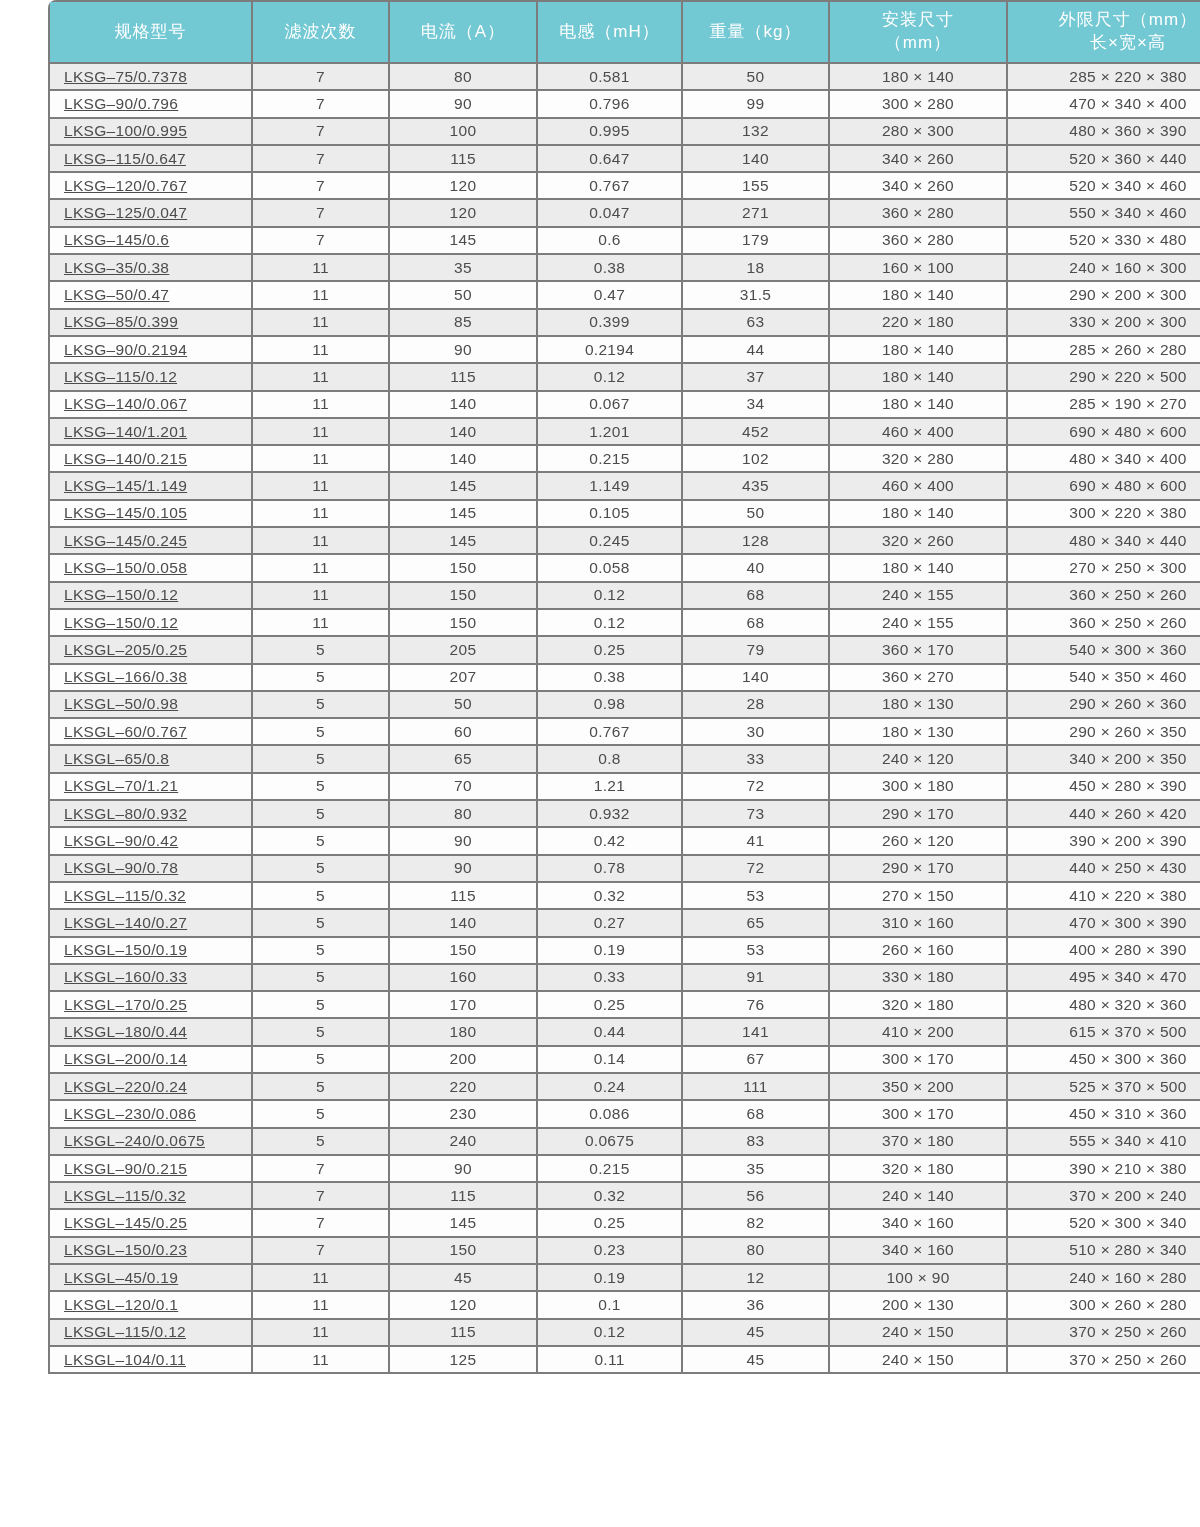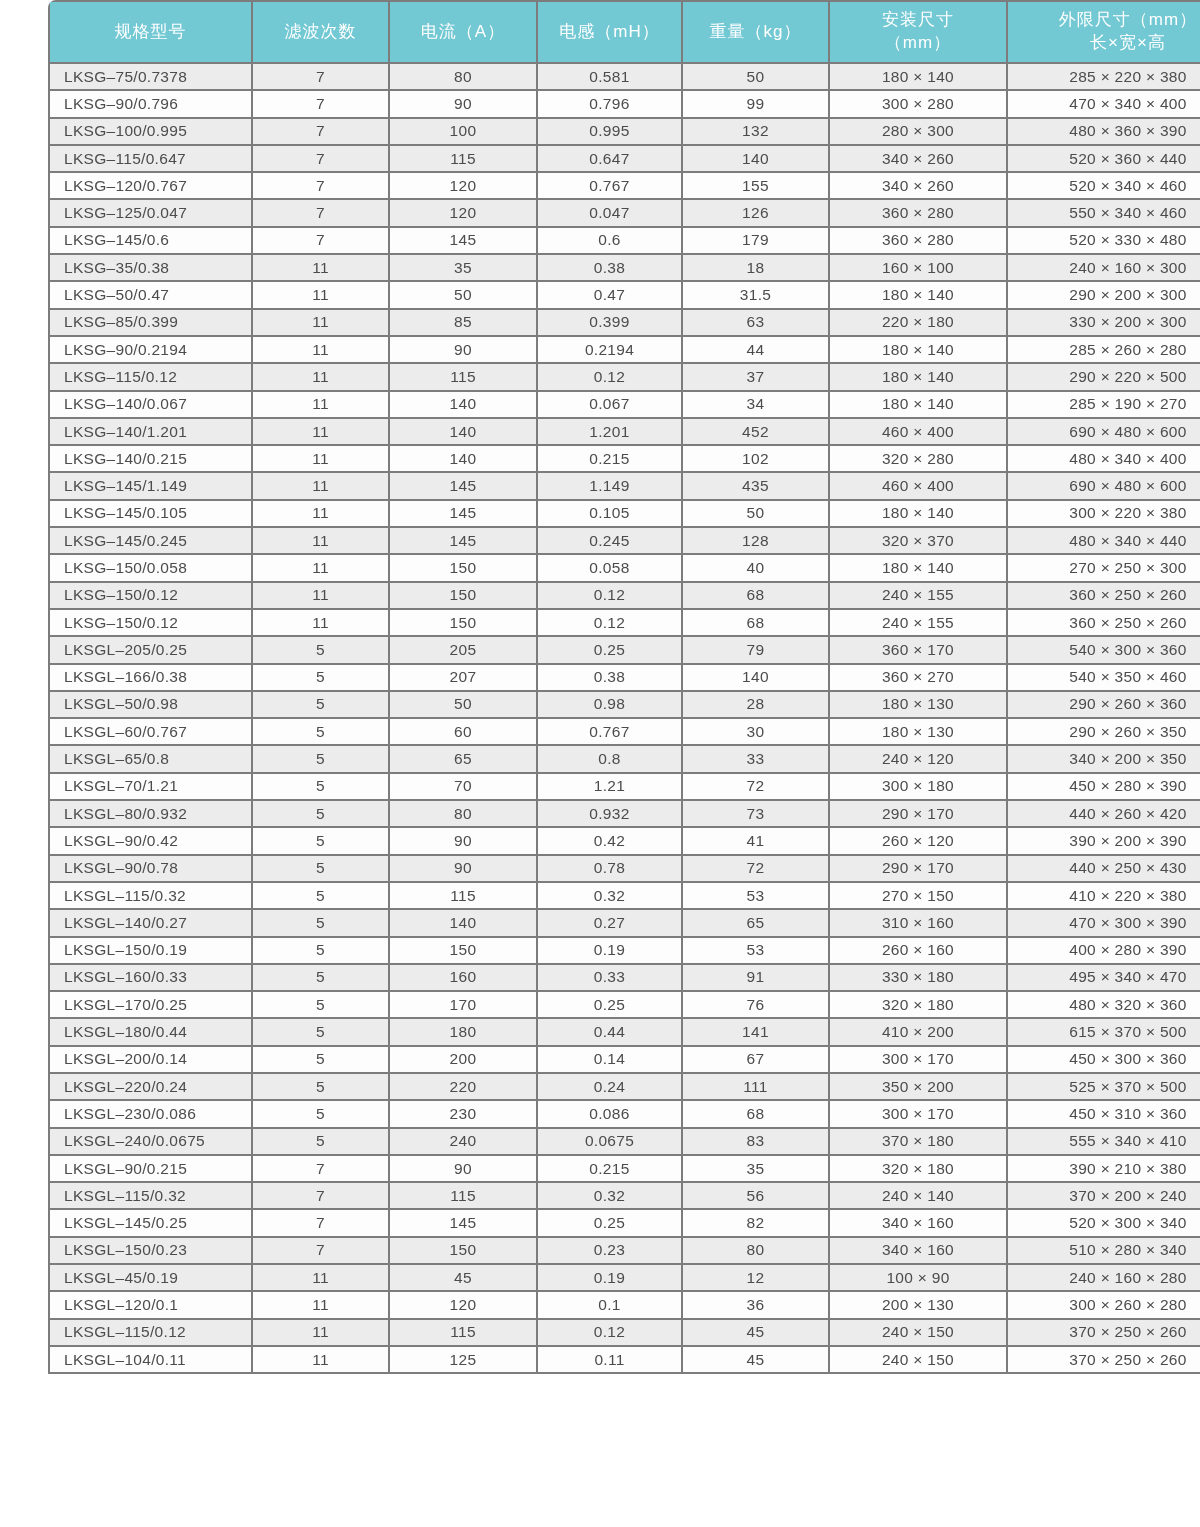--- a/index.html
+++ b/index.html
@@ -50,20 +50,21 @@
     vertical-align:middle;
     height:25.3px;
     padding:0;
     letter-spacing:0.3px;
   }
   tbody tr.odd td{background:var(--row-odd-bg);}
   tbody tr.even td{background:var(--row-even-bg);}
   tbody td.model-col{
     text-align:left;
     padding-left:14px;
+    text-decoration:underline;
   }
 </style>
 </head>
 <body>
 
 <div class="table-wrap">
   <table>
     <colgroup>
       <col style="width:203px">
       <col style="width:137px">
@@ -130,21 +131,21 @@
           <td>0.767</td>
           <td>155</td>
           <td>340 × 260</td>
           <td>520 × 340 × 460</td>
         </tr>
         <tr class="odd">
           <td class="model-col">LKSG–125/0.047</td>
           <td>7</td>
           <td>120</td>
           <td>0.047</td>
-          <td>126</td>
+          <td>271</td>
           <td>360 × 280</td>
           <td>550 × 340 × 460</td>
         </tr>
         <tr class="even">
           <td class="model-col">LKSG–145/0.6</td>
           <td>7</td>
           <td>145</td>
           <td>0.6</td>
           <td>179</td>
           <td>360 × 280</td>
@@ -239,21 +240,21 @@
           <td>50</td>
           <td>180 × 140</td>
           <td>300 × 220 × 380</td>
         </tr>
         <tr class="odd">
           <td class="model-col">LKSG–145/0.245</td>
           <td>11</td>
           <td>145</td>
           <td>0.245</td>
           <td>128</td>
-          <td>320 × 370</td>
+          <td>320 × 260</td>
           <td>480 × 340 × 440</td>
         </tr>
         <tr class="even">
           <td class="model-col">LKSG–150/0.058</td>
           <td>11</td>
           <td>150</td>
           <td>0.058</td>
           <td>40</td>
           <td>180 × 140</td>
           <td>270 × 250 × 300</td>

